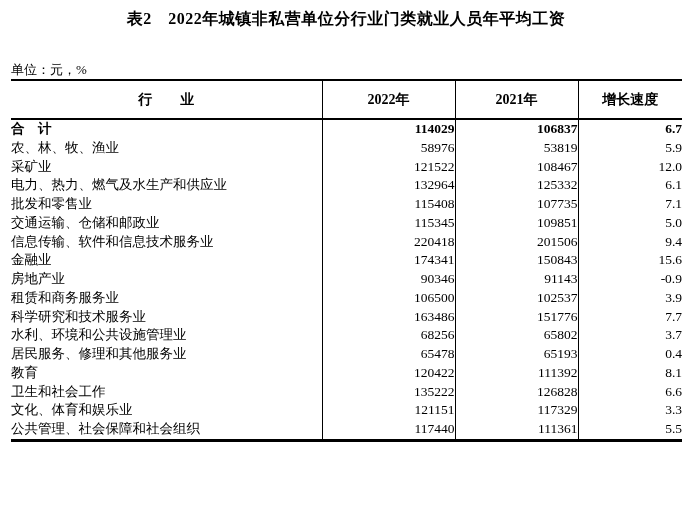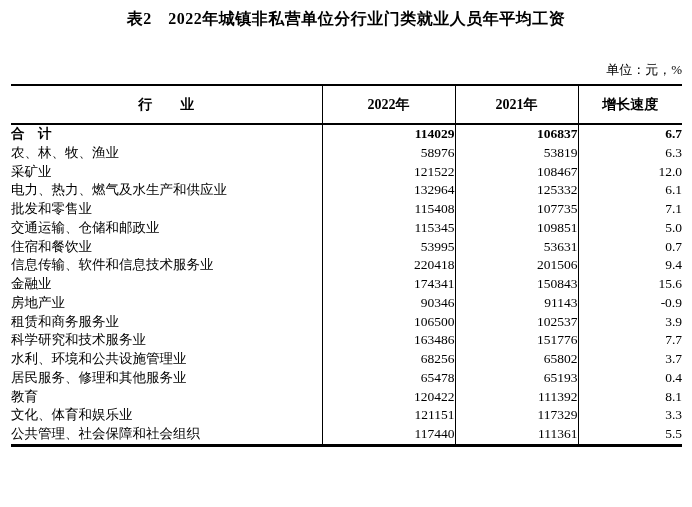--- a/index.html
+++ b/index.html
@@ -15,22 +15,21 @@
     padding-top: 9px;
     text-align: center;
     font-size: 16px;
     font-weight: bold;
     letter-spacing: 0.5px;
     white-space: nowrap;
   }
   .table-area { margin: 0 10px 0 11px; }
   .unit {
     margin-top: 31px;
-    margin-bottom: 5px;
-    text-align: right;
+    text-align: left;
     font-size: 13px;
   }
   table.wage-table {
     width: 671px;
     border-collapse: collapse;
     table-layout: fixed;
     border-top: 2px solid #000;
     border-bottom: 3px solid #000;
   }
   .wage-table th {
@@ -88,21 +87,21 @@
             <td class="c-ind">合　计</td>
             <td class="c-num">114029</td>
             <td class="c-num">106837</td>
             <td class="c-num">6.7</td>
           </tr>
 
           <tr>
             <td class="c-ind">农、林、牧、渔业</td>
             <td class="c-num">58976</td>
             <td class="c-num">53819</td>
-            <td class="c-num">6.3</td>
+            <td class="c-num">5.9</td>
           </tr>
 
           <tr>
             <td class="c-ind">采矿业</td>
             <td class="c-num">121522</td>
             <td class="c-num">108467</td>
             <td class="c-num">12.0</td>
           </tr>
 
 
@@ -121,26 +120,20 @@
             <td class="c-num">7.1</td>
           </tr>
 
           <tr>
             <td class="c-ind">交通运输、仓储和邮政业</td>
             <td class="c-num">115345</td>
             <td class="c-num">109851</td>
             <td class="c-num">5.0</td>
           </tr>
 
-          <tr>
-            <td class="c-ind">住宿和餐饮业</td>
-            <td class="c-num">53995</td>
-            <td class="c-num">53631</td>
-            <td class="c-num">0.7</td>
-          </tr>
 
           <tr>
             <td class="c-ind">信息传输、软件和信息技术服务业</td>
             <td class="c-num">220418</td>
             <td class="c-num">201506</td>
             <td class="c-num">9.4</td>
           </tr>
 
           <tr>
             <td class="c-ind">金融业</td>
@@ -184,20 +177,26 @@
             <td class="c-num">0.4</td>
           </tr>
 
           <tr>
             <td class="c-ind">教育</td>
             <td class="c-num">120422</td>
             <td class="c-num">111392</td>
             <td class="c-num">8.1</td>
           </tr>
 
+          <tr>
+            <td class="c-ind">卫生和社会工作</td>
+            <td class="c-num">135222</td>
+            <td class="c-num">126828</td>
+            <td class="c-num">6.6</td>
+          </tr>
 
           <tr>
             <td class="c-ind">文化、体育和娱乐业</td>
             <td class="c-num">121151</td>
             <td class="c-num">117329</td>
             <td class="c-num">3.3</td>
           </tr>
 
           <tr>
             <td class="c-ind">公共管理、社会保障和社会组织</td>

